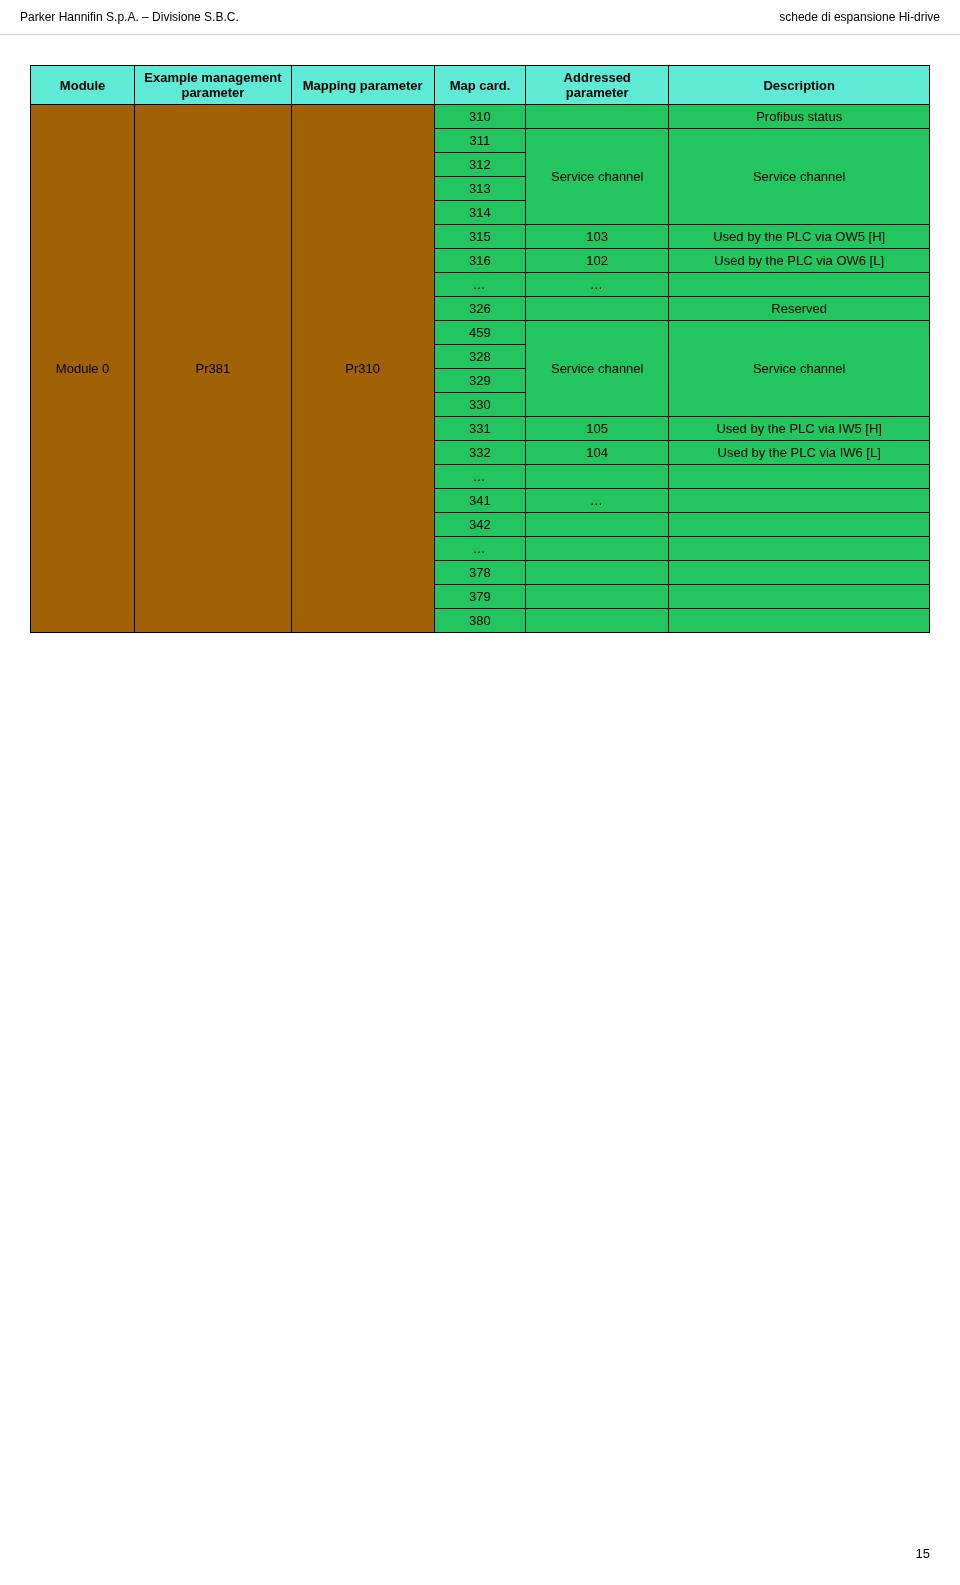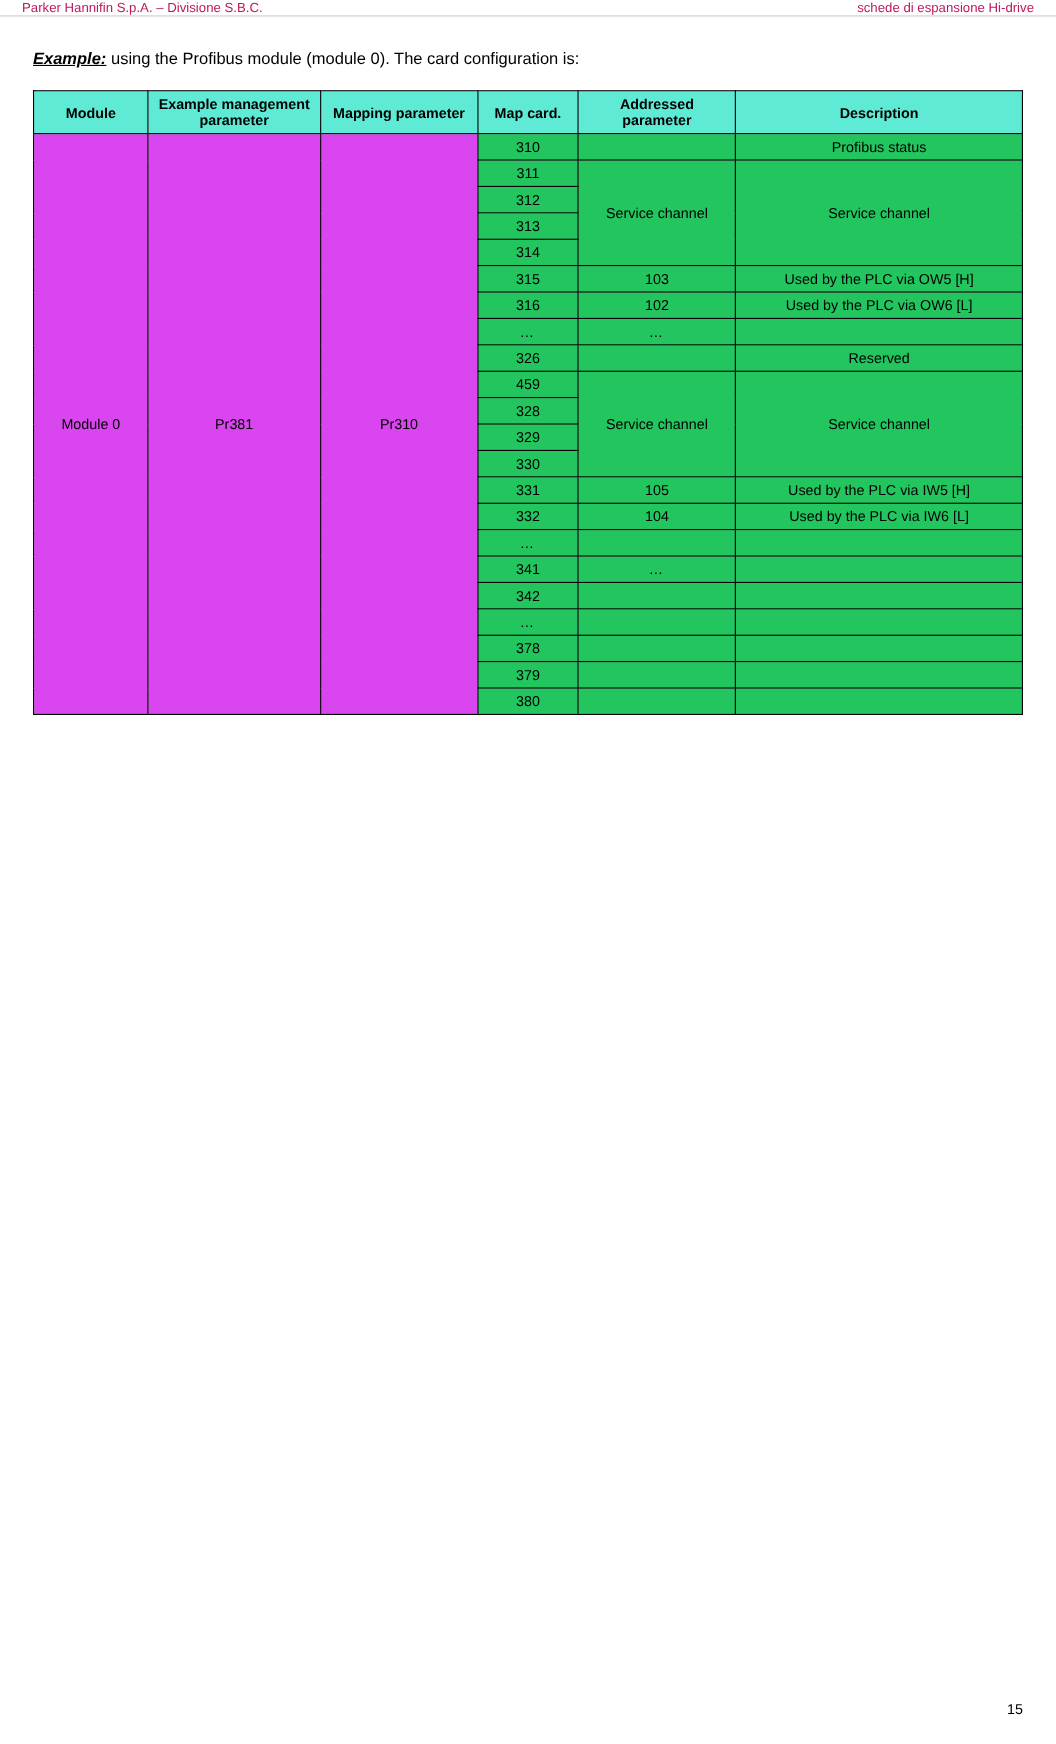--- a/index.html
+++ b/index.html
@@ -9,23 +9,23 @@
       color: #000;
       width: 960px;
       min-height: 1585px;
       position: relative;
       font-size: 13px;
     }
 
     .page-header {
       display: flex;
       justify-content: space-between;
-      padding: 0 20px;
+      padding: 10px 20px;
       font-size: 12px;
-      color: #be185d;
+      color: #000000;
       border-bottom: 1px solid #ccc;
     }
 
     .page-content {
       padding: 30px 30px 60px 30px;
     }
 
     .example-heading {
       font-size: 15px;
       margin-bottom: 20px;
@@ -51,21 +51,21 @@
       vertical-align: middle;
       font-size: 13px;
     }
 
     .config-table thead th {
       background-color: #5eead4;
       font-weight: bold;
     }
 
     .yellow-bg {
-      background-color: #d946ef;
+      background-color: #a16207;
     }
 
     .white-bg {
       background-color: #22c55e;
     }
 
     .col-module { width: 80px; }
     .col-mgmt { width: 120px; }
     .col-mapping { width: 110px; }
     .col-map { width: 70px; }
@@ -86,23 +86,20 @@
   </style>
 </head>
 <body>
 
 <div class="page-header">
   <span>Parker Hannifin S.p.A. – Divisione S.B.C.</span>
   <span>schede di espansione Hi-drive</span>
 </div>
 
 <div class="page-content">
-  <p class="example-heading">
-    <em>Example:</em><span> using the Profibus module (module 0). The card configuration is:</span>
-  </p>
 
   <table class="config-table">
     <thead>
       <tr>
         <th class="col-module yellow-bg">Module</th>
         <th class="col-mgmt yellow-bg">Example management parameter</th>
         <th class="col-mapping yellow-bg">Mapping parameter</th>
         <th class="col-map yellow-bg">Map card.</th>
         <th class="col-addressed yellow-bg">Addressed parameter</th>
         <th class="col-desc yellow-bg">Description</th>

